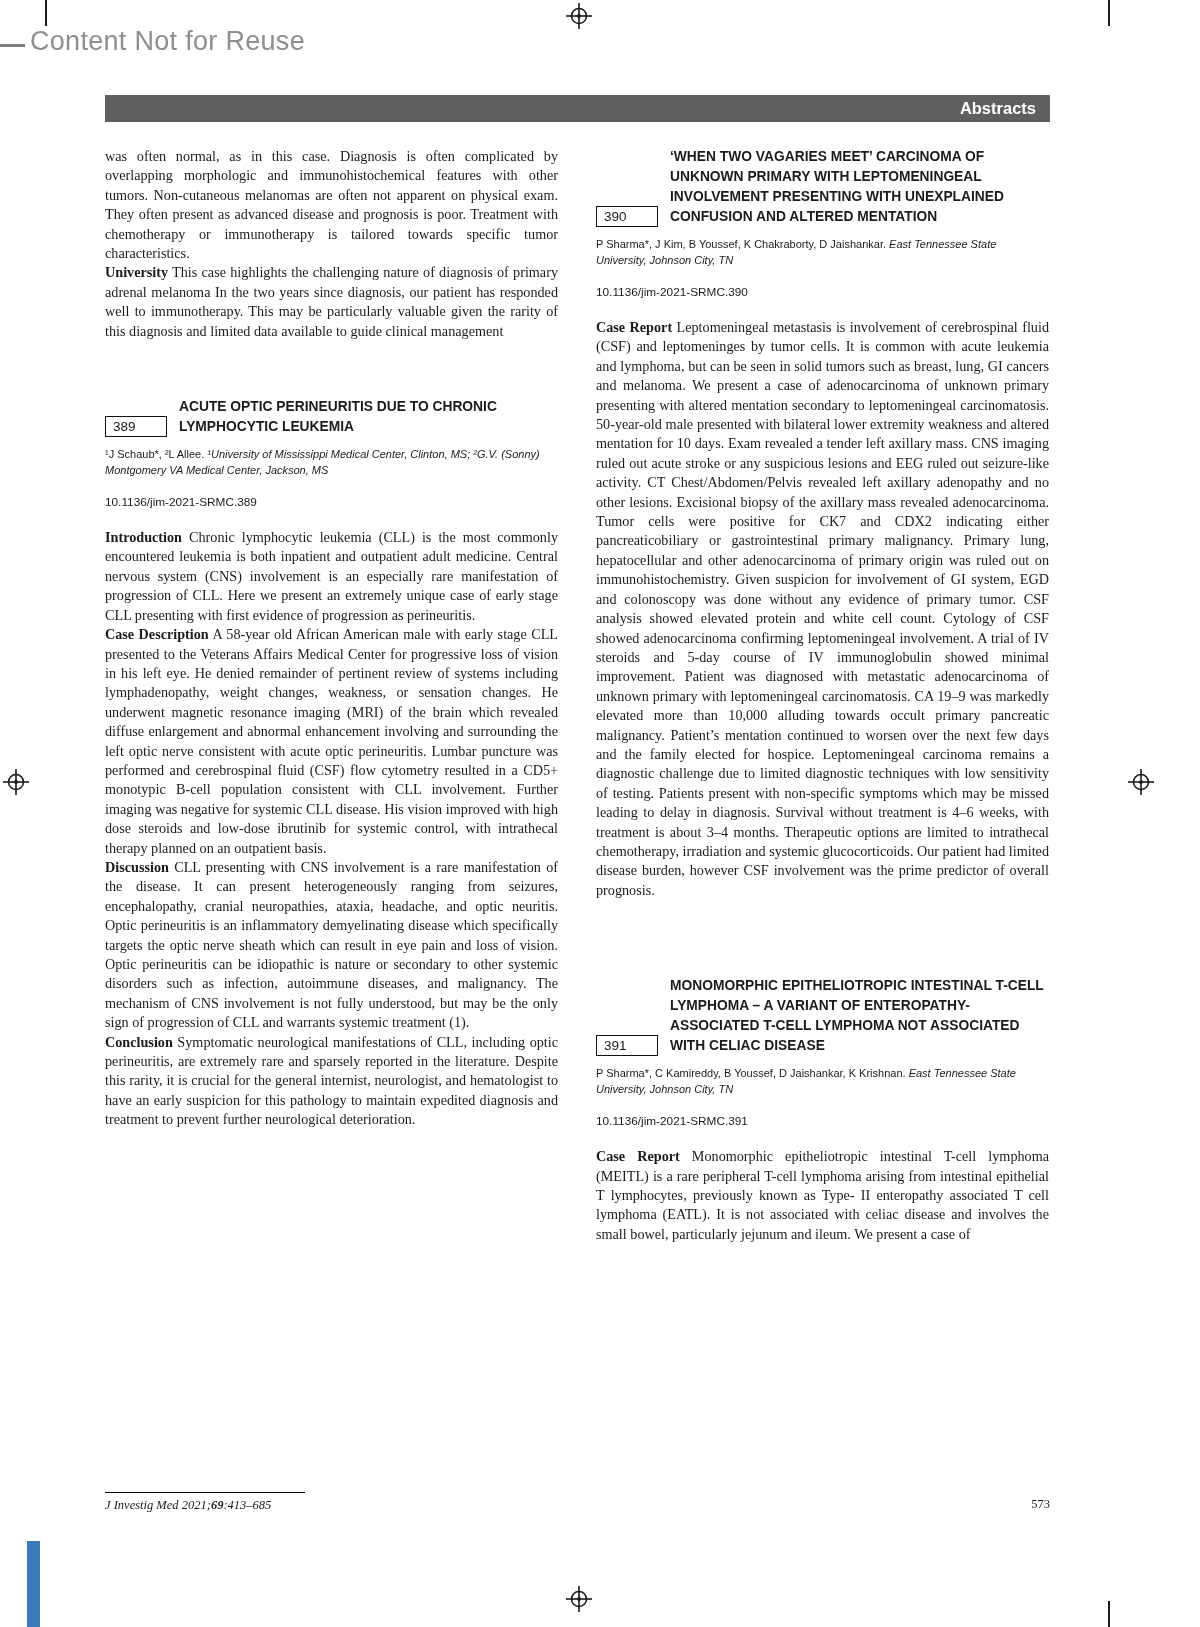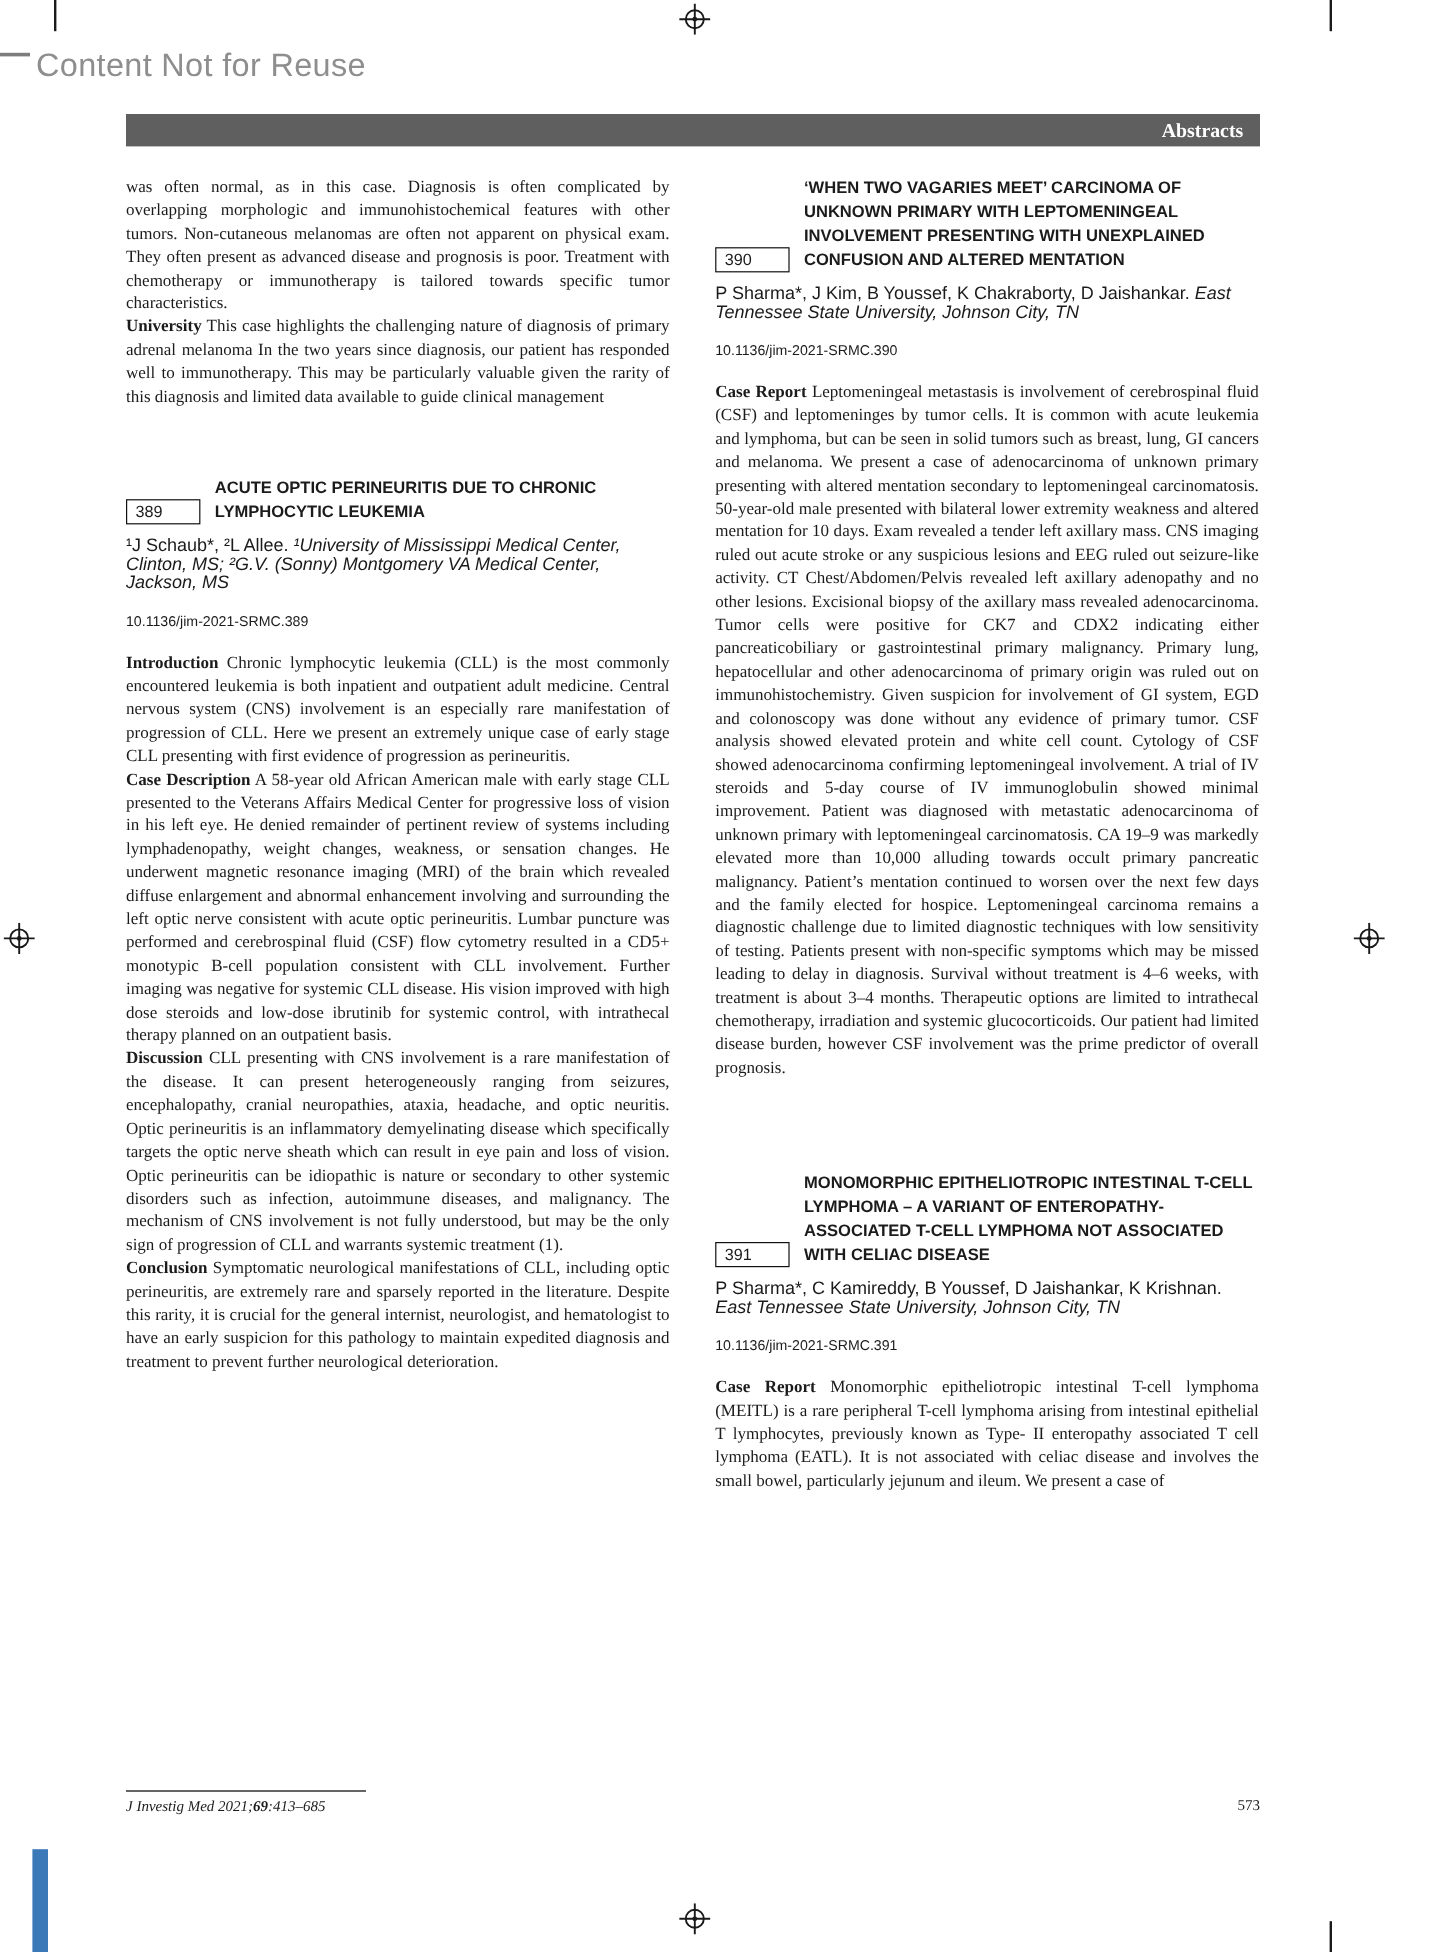--- a/index.html
+++ b/index.html
@@ -20,51 +20,51 @@
   .crop-br{left:1108px;top:1601px;}
   .reg-mark{position:absolute;width:26px;height:26px;}
   .reg-top{left:566px;top:3px;}
   .reg-bottom{left:566px;top:1586px;}
   .reg-left{left:3px;top:769px;}
   .reg-right{left:1128px;top:769px;}
   .reg-mark svg line,.reg-mark svg circle{stroke:#1a1a1a;stroke-width:1.6;fill:none;}
   .reg-mark svg .dot{fill:#1a1a1a;stroke:none;}
   
   .watermark{
-    position:absolute;top:39px;left:30px;
+    position:absolute;top:26px;left:30px;
     font-family:"Liberation Sans",sans-serif;
     font-size:27px;color:#8e8e8e;letter-spacing:.3px;
   }
   .watermark-dash{position:absolute;top:44px;left:0;width:25px;height:3px;background:#7d7d7d;}
   
   .spine-bar{position:absolute;left:27px;top:1541px;width:13px;height:86px;background:#3b79b8;}
   
   .content{position:absolute;left:105px;top:95px;width:945px;}
   .header-bar{
     height:27px;background:#5f5f5f;color:#ffffff;
     display:flex;align-items:center;justify-content:flex-end;
     padding-right:14px;box-sizing:border-box;
-    font-family:Liberation Serif, serif;font-size:16.5px;font-weight:bold;
+    font-family:Liberation Sans, sans-serif;font-size:16.5px;font-weight:bold;
   }
   .columns{display:flex;gap:38px;margin-top:25px;}
   .col{width:453px;}
   
   .abstract-heading{display:flex;gap:12px;align-items:flex-end;}
   .numbox{
     display:inline-block;border:1.5px solid #111;
     font-family:"Liberation Sans",sans-serif;font-size:13.5px;line-height:17px;
     padding:1px 7px;min-width:62px;box-sizing:border-box;flex:0 0 auto;
   }
   .abstract-title{
     margin:0;font-family:"Liberation Sans",sans-serif;
     font-size:13.8px;font-weight:bold;line-height:20px;
   }
   .authors-line{
     font-family:"Liberation Sans",sans-serif;
-    font-size:15px;line-height:15.5px;margin-top:10px;
+    font-size:11px;line-height:15.5px;margin-top:10px;
   }
   .affil{font-style:italic;}
   .doi{
     font-family:"Liberation Sans",sans-serif;
     font-size:11.8px;margin:17px 0 19px;
   }
   .body-para{font-size:14.2px;line-height:19.4px;text-align:justify;margin:0;}
   .lead{font-weight:bold;}
   .abstract-389{margin-top:56px;}
   .abstract-391{margin-top:76px;}

